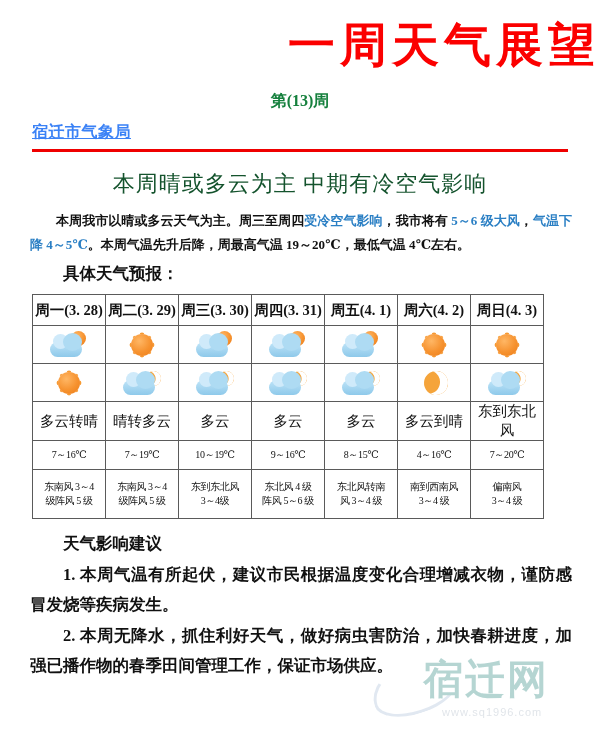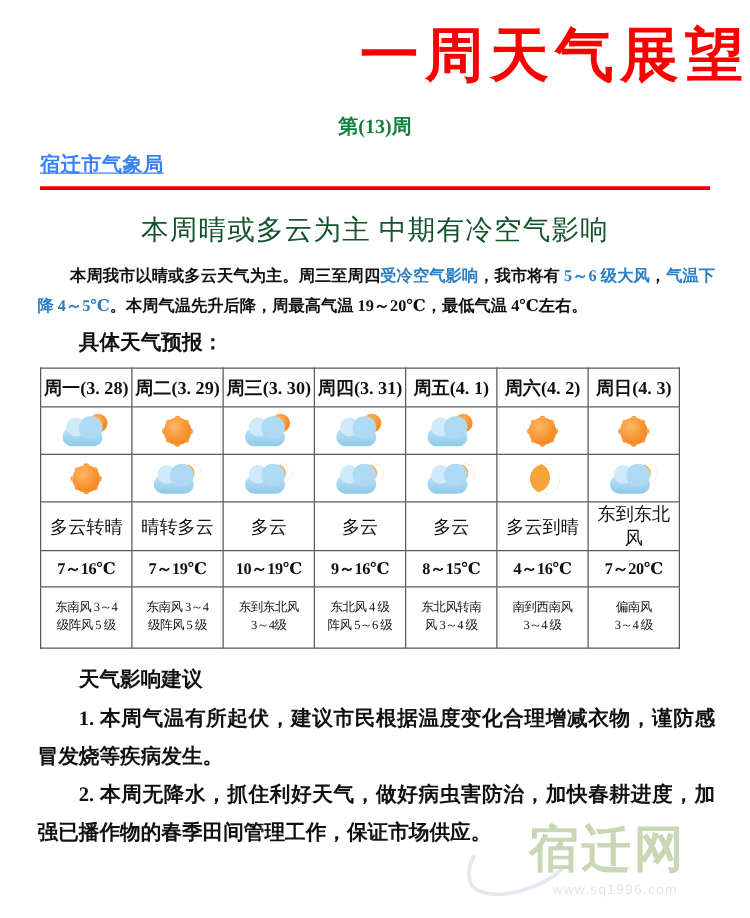--- a/index.html
+++ b/index.html
@@ -106,22 +106,22 @@
   td.fc-icon {
     height: 37px;
   }
   td.fc-desc {
     height: 30px;
     font-size: 14.5px;
     font-weight: normal;
   }
   td.fc-temp {
     height: 28px;
-    font-size: 13px;
-    font-weight: bold;
+    font-size: 10px;
+    font-weight: normal;
     letter-spacing: -0.3px;
   }
   td.fc-wind {
     height: 48px;
     font-size: 10px;
     font-weight: normal;
     line-height: 1.45;
     letter-spacing: -0.4px;
     padding: 2px 1px;
     margin-left: 36px;
@@ -244,21 +244,21 @@
     opacity: 0.30;
     pointer-events: none;
     user-select: none;
   }
   .watermark .wm-text {
     position: absolute;
     left: 52px;
     top: -2px;
     font-size: 40px;
     font-weight: bold;
-    color: #4d7c0f;
+    color: #0f766e;
     letter-spacing: 2px;
     font-family: "Liberation Serif", serif;
   }
   .watermark .wm-url {
     position: absolute;
     left: 71px;
     bottom: 2px;
     font-size: 11px;
     color: #9aa8b8;
     letter-spacing: 1px;

